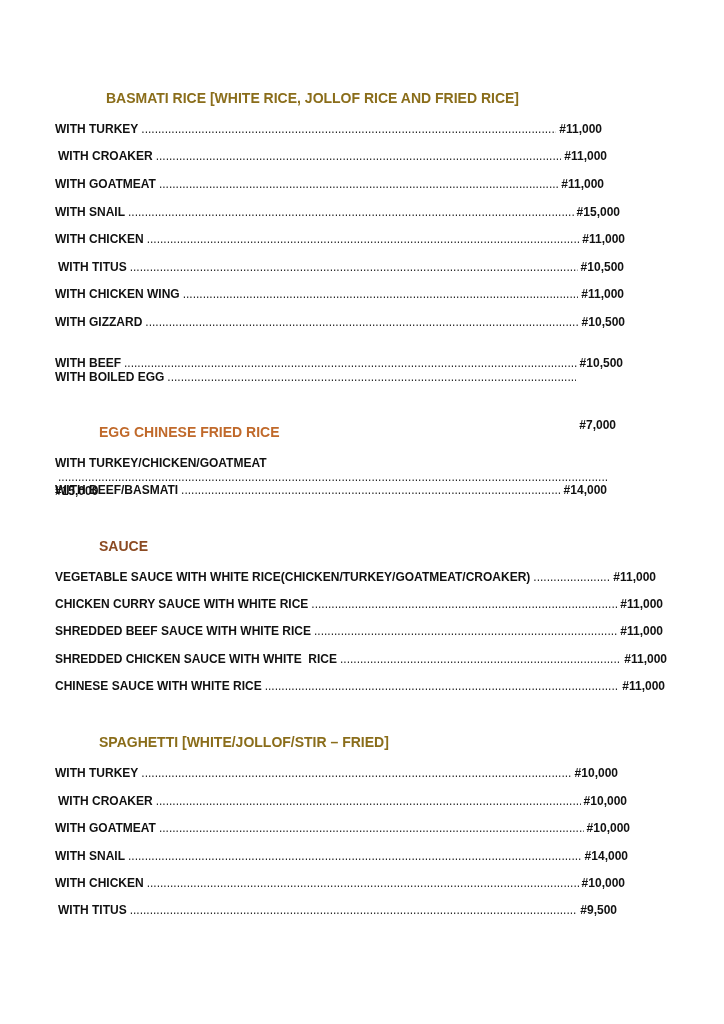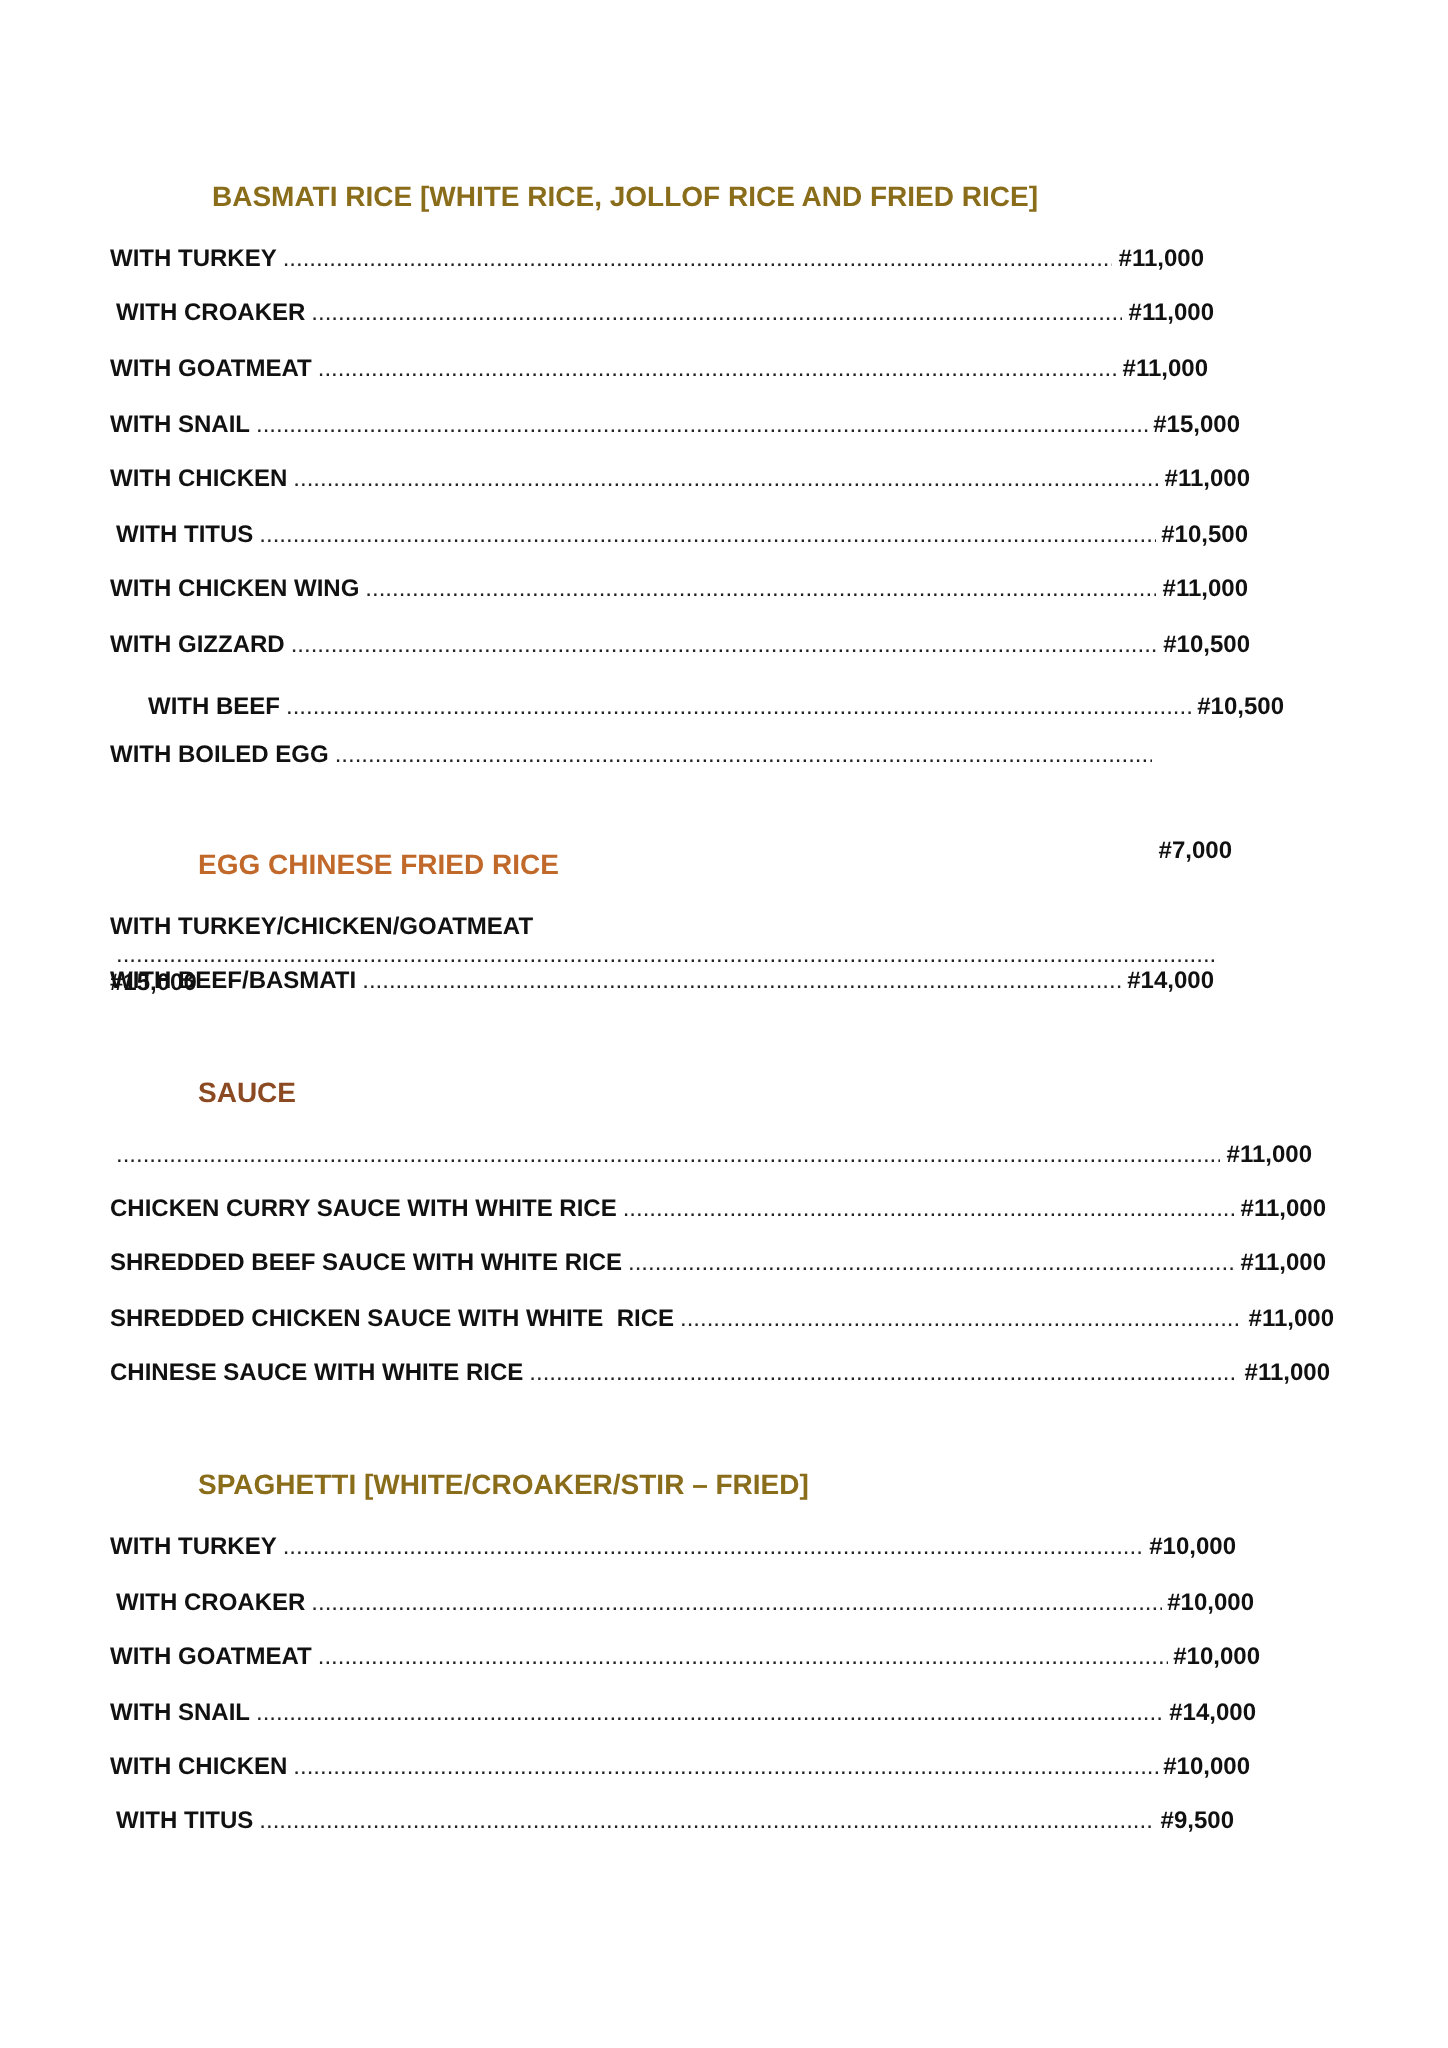--- a/index.html
+++ b/index.html
@@ -51,21 +51,21 @@
       <div class="row" style="top: 287px; left: 55px; width: 569px; display: flex;">
         <span class="name" style="white-space: pre; flex: 0 0 auto;">WITH CHICKEN WING</span>
         <span class="dots" style="flex: 1 1 auto; margin: 0px 3px;"></span>
         <span class="price" style="flex: 0 0 auto;">#11,000</span>
       </div>
       <div class="row" style="top: 315px; left: 55px; width: 570px; display: flex;">
         <span class="name" style="white-space: pre; flex: 0 0 auto;">WITH GIZZARD</span>
         <span class="dots" style="flex: 1 1 auto; margin: 0px 3px;"></span>
         <span class="price" style="flex: 0 0 auto;">#10,500</span>
       </div>
-      <div class="row" style="top: 346px; left: 55px; width: 568px; display: flex; margin-left: 19px;">
+      <div class="row" style="top: 356px; left: 55px; width: 568px; display: flex;">
         <span class="name" style="white-space: pre; flex: 0 0 auto;">WITH BEEF</span>
         <span class="dots" style="flex: 1 1 auto; margin: 0px 3px;"></span>
         <span class="price" style="flex: 0 0 auto;">#10,500</span>
       </div>
       <div class="row" style="top: 370px; left: 55px; width: 561px; display: flex;">
         <span class="name" style="white-space: pre; flex: 0 0 auto;">WITH BOILED EGG</span>
         <span class="dots" style="flex: 1 1 auto; margin: 0px 3px;"></span>
         <span class="price" style="flex: 0 0 auto; margin-top: 48px;">#7,000</span>
       </div>
     </div>
@@ -78,20 +78,21 @@
       </div>
       <div class="row" style="top: 483px; left: 55px; width: 552px; display: flex;">
         <span class="name" style="white-space: pre; flex: 0 0 auto;">WITH BEEF/BASMATI</span>
         <span class="dots" style="flex: 1 1 auto; margin: 0px 3px;"></span>
         <span class="price" style="flex: 0 0 auto;">#14,000</span>
       </div>
     </div>
     <div class="section">
       <div class="heading" style="top: 538px; left: 55px; color: rgb(139, 74, 34);">SAUCE</div>
       <div class="row" style="top: 570px; left: 55px; width: 601px; display: flex;">
+        <span class="name" style="white-space: pre; flex: 0 0 auto;">VEGETABLE SAUCE WITH WHITE RICE(CHICKEN/TURKEY/GOATMEAT/CROAKER)</span>
         <span class="dots" style="flex: 1 1 auto; margin: 0px 3px;"></span>
         <span class="price" style="flex: 0 0 auto;">#11,000</span>
       </div>
       <div class="row" style="top: 597px; left: 55px; width: 608px; display: flex;">
         <span class="name" style="white-space: pre; flex: 0 0 auto;">CHICKEN CURRY SAUCE WITH WHITE RICE</span>
         <span class="dots" style="flex: 1 1 auto; margin: 0px 3px;"></span>
         <span class="price" style="flex: 0 0 auto;">#11,000</span>
       </div>
       <div class="row" style="top: 624px; left: 55px; width: 608px; display: flex;">
         <span class="name" style="white-space: pre; flex: 0 0 auto;">SHREDDED BEEF SAUCE WITH WHITE RICE</span>
@@ -103,21 +104,21 @@
         <span class="dots" style="flex: 1 1 auto; margin: 0px 3px;"></span>
         <span class="price" style="flex: 0 0 auto;">#11,000</span>
       </div>
       <div class="row" style="top: 679px; left: 55px; width: 610px; display: flex;">
         <span class="name" style="white-space: pre; flex: 0 0 auto;">CHINESE SAUCE WITH WHITE RICE</span>
         <span class="dots" style="flex: 1 1 auto; margin: 0px 3px;"></span>
         <span class="price" style="flex: 0 0 auto;">#11,000</span>
       </div>
     </div>
     <div class="section">
-      <div class="heading" style="top: 734px; left: 55px; color: rgb(138, 109, 26);">SPAGHETTI [WHITE/CROAKER/STIR – FRIED]</div>
+      <div class="heading" style="top: 734px; left: 55px; color: rgb(138, 109, 26);">SPAGHETTI [WHITE/JOLLOF/STIR – FRIED]</div>
       <div class="row" style="top: 766px; left: 55px; width: 563px; display: flex;">
         <span class="name" style="white-space: pre; flex: 0 0 auto;">WITH TURKEY</span>
         <span class="dots" style="flex: 1 1 auto; margin: 0px 3px;"></span>
         <span class="price" style="flex: 0 0 auto;">#10,000</span>
       </div>
       <div class="row" style="top: 794px; left: 58px; width: 569px; display: flex;">
         <span class="name" style="white-space: pre; flex: 0 0 auto;">WITH CROAKER</span>
         <span class="dots" style="flex: 1 1 auto; margin: 0px 3px;"></span>
         <span class="price" style="flex: 0 0 auto;">#10,000</span>
       </div>

